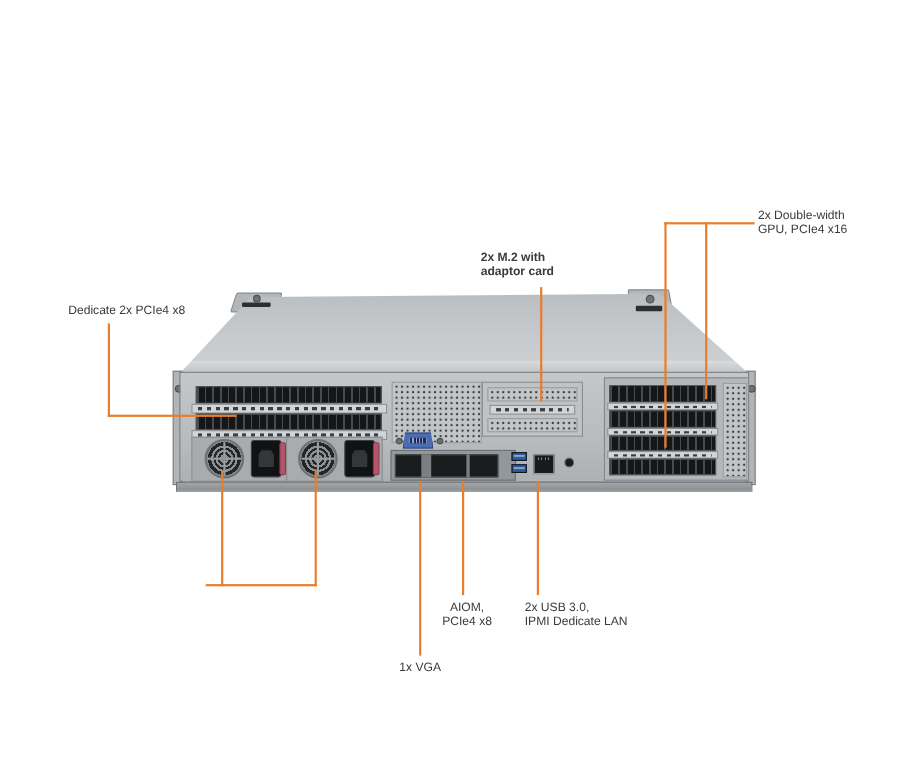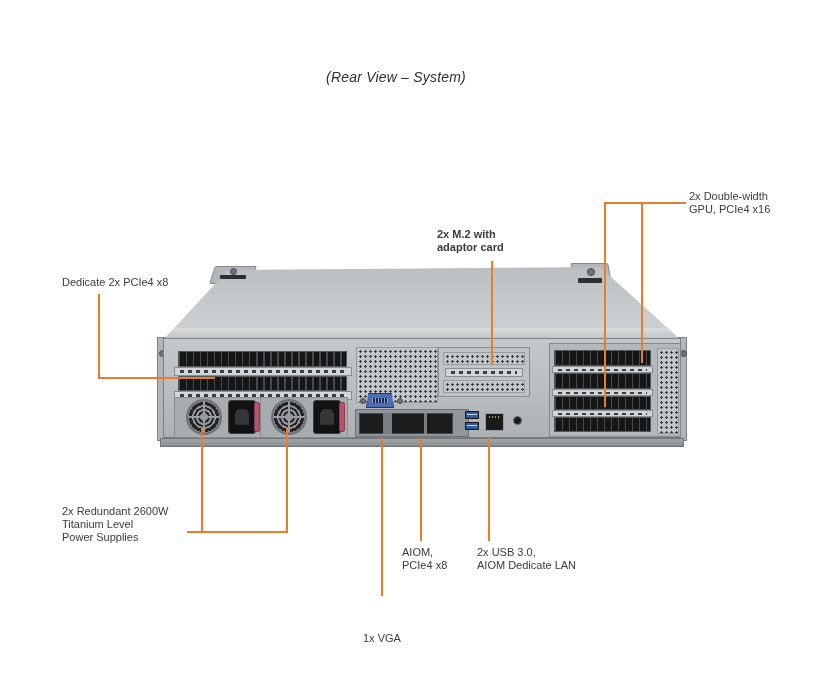--- a/index.html
+++ b/index.html
@@ -61,21 +61,20 @@
   .lan{position:absolute;background:#191a1c;border:1px solid #9a9da0;box-sizing:border-box;}
   .lan::before{content:"";position:absolute;left:15%;top:10%;width:70%;height:18%;
        background-image:repeating-linear-gradient(90deg,#b9a05a 0 1px,rgba(0,0,0,0) 1px 3px);}
   .hole{position:absolute;border-radius:50%;background:#1a1b1d;border:1px solid #6a6d6f;box-sizing:border-box;}
 </style>
 </head>
 <body>
 
 <div class="stage">
 
-  <div class="title">(Rear View – System)</div>
 
   <div>
 
     <div class="ear abs" style="left:212px;top:266px;width:40px;height:16px;transform:skewX(-18deg);"></div>
     <div class="ear abs" style="left:572px;top:263px;width:36px;height:18px;transform:skewX(10deg);"></div>
 
     <div class="lid">
       <div class="lid-shine"></div>
     </div>
 
@@ -169,33 +168,28 @@
   <div class="lbl" style="left:437px;top:228px;font-weight:bold;">
     <div>2x M.2 with</div>
     <div>adaptor card</div>
   </div>
 
   <div class="lbl" style="left:689px;top:190px;">
     <div>2x Double-width</div>
     <div>GPU, PCIe4 x16</div>
   </div>
 
-  <div class="lbl" style="left:62px;top:505px;">
-    <div>2x Redundant 2600W</div>
-    <div>Titanium Level</div>
-    <div>Power Supplies</div>
-  </div>
 
-  <div class="lbl" style="left:402px;top:546px;">
+  <div class="lbl" style="left:402px;top:546px;text-align:center;">
     <div>AIOM,</div>
     <div>PCIe4 x8</div>
   </div>
 
   <div class="lbl" style="left:477px;top:546px;">
     <div>2x USB 3.0,</div>
-    <div>AIOM Dedicate LAN</div>
+    <div>IPMI Dedicate LAN</div>
   </div>
 
-  <div class="lbl" style="left:363px;top:601px;margin-top:31px;">
+  <div class="lbl" style="left:363px;top:601px;">
     <span>1x VGA</span>
   </div>
 
 </div>
 
 </body></html>

